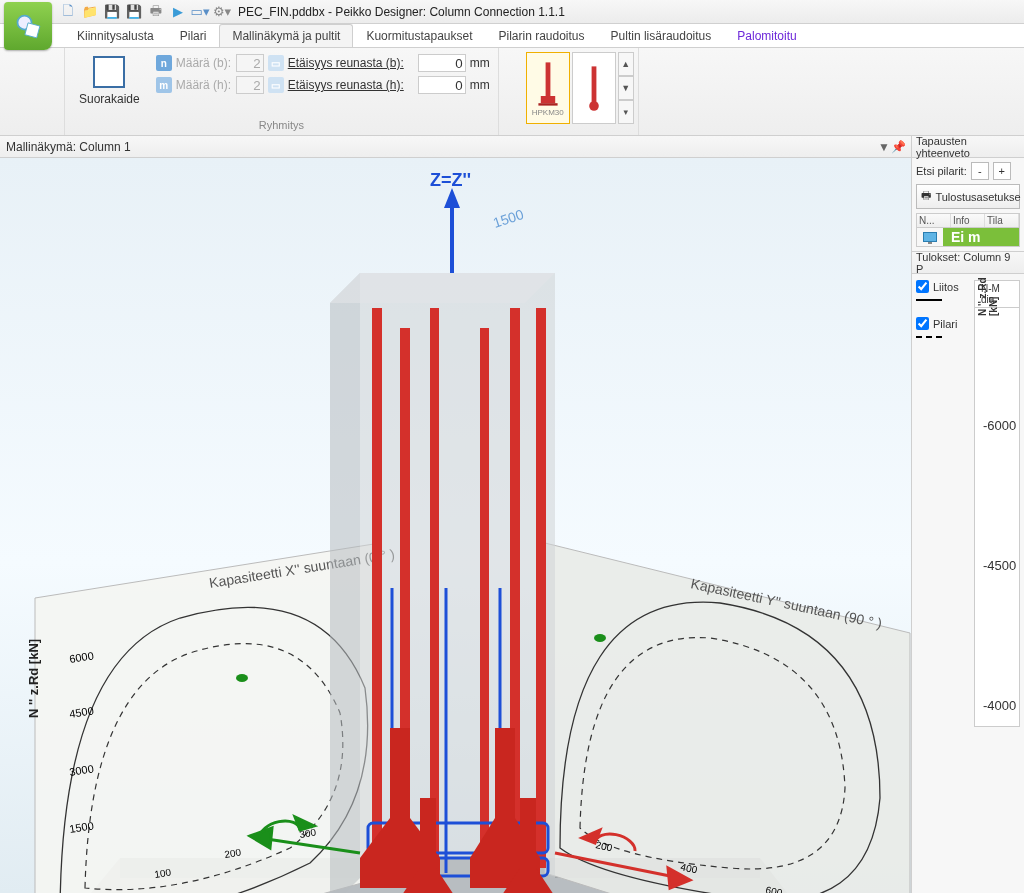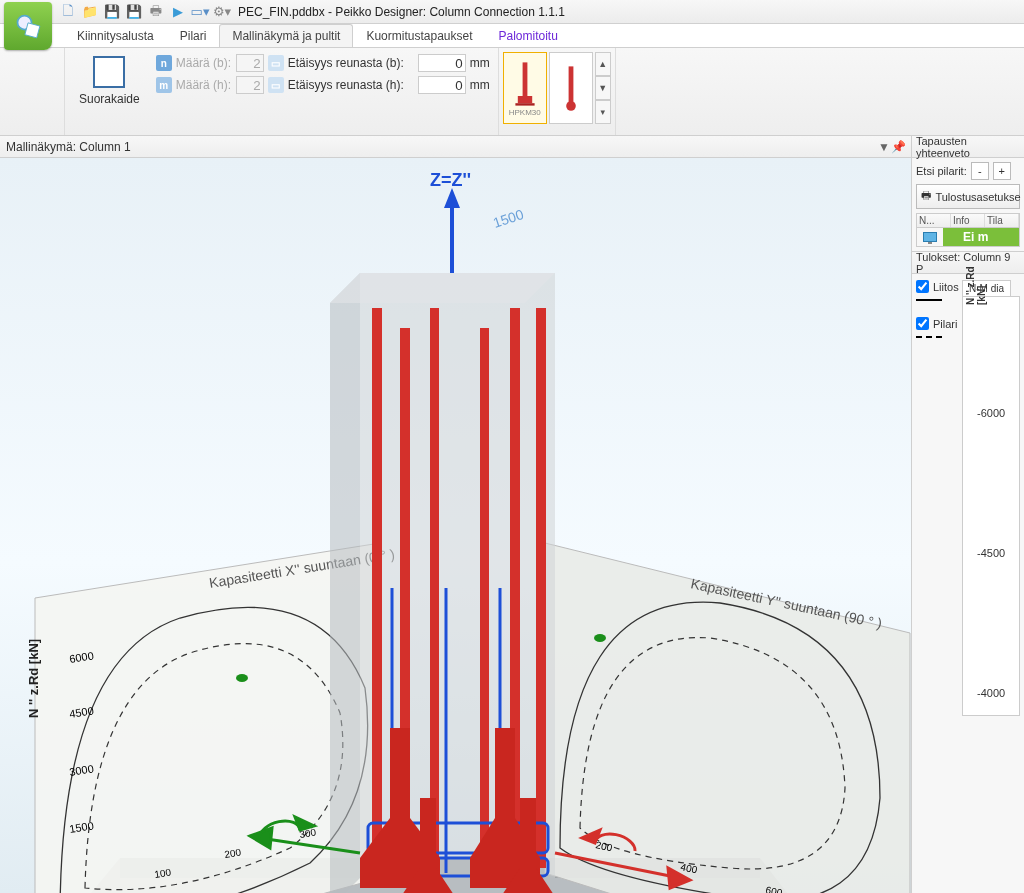--- a/index.html
+++ b/index.html
@@ -24,26 +24,26 @@
 .rgroup { display:flex; flex-direction:column; padding:4px 8px; border-right:1px solid #ddd; }
 .rgroup .glabel { text-align:center; font-size:11px; color:#888; margin-top:auto; }
 .big-btn { display:flex; flex-direction:column; align-items:center; gap:4px; padding:4px 6px; cursor:pointer; }
 .big-btn .bicon { width:32px; height:32px; border:2px solid #3a6ea5; background:#fff; }
 .fields { display:flex; flex-direction:column; gap:4px; padding-top:2px; }
 .frow { display:flex; align-items:center; gap:4px; }
 .frow .tag { width:16px; height:16px; color:#fff; font-size:10px; font-weight:bold; display:inline-flex; align-items:center; justify-content:center; border-radius:2px; }
 .tag.n { background:#6fa8dc; } .tag.m { background:#9fc5e8; }
 .frow .flabel { color:#aaa; width:56px; }
 .frow input { width:28px; height:18px; text-align:right; border:1px solid #ccc; background:#f5f5f5; color:#aaa; padding-right:2px; }
-.frow .flabel2 { color:#333; width:126px; }
+.frow .flabel2 { color:#333; width:126px;text-decoration:underline; }
 .frow input.on { width:48px; background:#fff; color:#333; }
 .frow .unit { color:#333; }
 .shoe-gallery { display:flex; gap:2px; align-items:flex-start; padding:4px; }
 .shoe { width:44px; height:72px; border:1px solid #ccc; background:#fff; display:flex; flex-direction:column; align-items:center; justify-content:center; cursor:pointer; }
-.shoe.sel { border:1px solid #f0b000; background:#fffbe6; }
+.shoe.sel { border:1px solid #f0b000; background:#fffbe6;margin-left:23px; }
 .shoe svg { width:28px; height:48px; }
 .shoe .slabel { font-size:8px; color:#888; }
 .gallery-ctrl { width:16px; display:flex; flex-direction:column; }
 .gallery-ctrl span { height:24px; border:1px solid #ccc; background:#f7f7f7; display:flex; align-items:center; justify-content:center; font-size:9px; color:#555; cursor:pointer; }
 
 
 .workspace { display:flex; height:calc(893px - 24px - 24px - 88px); }
 .viewport-wrap { flex:1; display:flex; flex-direction:column; border-right:1px solid #cfcfcf; }
 .vp-header { height:22px; background:linear-gradient(#f7f7f7,#eee); border-bottom:1px solid #cfcfcf; display:flex; align-items:center; padding:0 6px; color:#333; }
 .vp-header .spacer { flex:1; }
@@ -56,36 +56,36 @@
 .panel-hd { height:22px; background:linear-gradient(#f7f7f7,#eee); border-bottom:1px solid #cfcfcf; padding:0 4px; display:flex; align-items:center; font-size:11px; }
 .panel-bd { padding:4px; font-size:11px; }
 .search-row { display:flex; align-items:center; gap:4px; }
 .search-row .sq { width:18px; height:18px; border:1px solid #bbb; background:#fff; text-align:center; line-height:16px; cursor:pointer; }
 .out-btn { margin-top:4px; padding:2px 4px; border:1px solid #bbb; background:linear-gradient(#fff,#eee); cursor:pointer; display:flex; align-items:center; gap:4px; }
 .mini-table { margin-top:4px; border:1px solid #ccc; }
 .mini-table .mh { display:flex; background:linear-gradient(#fafafa,#eee); border-bottom:1px solid #ccc; }
 .mini-table .mh span { flex:1; padding:1px 2px; border-right:1px solid #ddd; font-size:10px; color:#555; }
 .mini-table .mr { display:flex; height:18px; align-items:center; }
 .mini-table .mr .cell1 { width:26px; display:flex; justify-content:center; }
-.mini-table .mr .cell2 { flex:1; background:#7bbf3a; color:#fff; font-weight:bold; padding-left:20px; font-size:12px; height:100%; display:flex; align-items:center; }
+.mini-table .mr .cell2 { flex:1; background:#7bbf3a; color:#fff; font-weight:bold; padding-left:8px; font-size:14px; height:100%; display:flex; align-items:center; }
 .monitor-icon { width:14px; height:10px; background:#5fb4e5; border:1px solid #2a7db0; position:relative; }
 .monitor-icon::after { content:""; position:absolute; bottom:-3px; left:4px; width:4px; height:2px; background:#888; }
 
 .results-panel { border-top:1px solid #cfcfcf; flex:1; }
 .legend-row { display:flex; align-items:center; gap:4px; padding:2px 0; }
 .legend-row input { width:13px; height:13px; }
 .legend-line { width:26px; height:10px; }
 .legend-line.solid { border-top:2px solid #000; margin-top:4px; }
 .legend-line.dash { border-top:2px dashed #000; margin-top:4px; }
 .tab-strip { display:flex; margin-top:2px; }
 .tab-strip .t { padding:2px 6px; border:1px solid #ccc; background:#f0f0f0; font-size:10px; cursor:pointer; }
 .tab-strip .t.active { background:#fff; border-bottom-color:#fff; }
 .mini-chart { height:420px; background:#fff; border:1px solid #ccc; margin-top:-1px; position:relative; }
 .mini-chart .ylab { position:absolute; left:2px; top:8px; transform:rotate(-90deg); transform-origin:left top; font-size:10px; font-weight:bold; }
-.mini-chart .tick { position:absolute; left:14px; font-size:11px; color:#333; }
+.mini-chart .tick { position:absolute; left:8px; font-size:13px; color:#333; }
 </style>
 </head>
 <body>
 
 <div class="app-icon-box">
   <svg viewBox="0 0 32 32">
       <circle cx="12" cy="12" r="8" fill="#eef" stroke="#5ac" stroke-width="2"></circle>
       <rect x="14" y="14" width="14" height="14" fill="#fff" stroke="#5ac" transform="rotate(15 21 21)"></rect>
     </svg>
 </div>
@@ -103,20 +103,22 @@
     <span style="color:#888">⚙▾</span>
   </div>
   <div class="doctitle">PEC_FIN.pddbx - Peikko Designer: Column Connection 1.1.1</div>
 </div>
 
 <div class="ribbon-tabs">
   <div class="rtab">Kiinnitysalusta</div>
   <div class="rtab">Pilari</div>
   <div class="rtab active">Mallinäkymä ja pultit</div>
   <div class="rtab">Kuormitustapaukset</div>
+  <div class="rtab">Pilarin raudoitus</div>
+  <div class="rtab">Pultin lisäraudoitus</div>
   <div class="rtab dis">Palomitoitu</div>
 </div>
 
 <div class="ribbon-body">
   <div class="rgroup" style="border-left:1px solid #ddd">
     <div style="display:flex;gap:10px">
       <div class="big-btn">
         <div class="bicon"></div>
         <span>Suorakaide</span>
       </div>
@@ -134,20 +136,21 @@
           <span class="tag m">m</span>
           <span class="flabel">Määrä (h):</span>
           <input disabled="" value="2" style="">
           <span class="tag m" style="background:#cfe2f3">▭</span>
           <span class="flabel2">Etäisyys reunasta (h):</span>
           <input class="on" value="0" style="">
           <span class="unit">mm</span>
         </div>
       </div>
     </div>
+    <div class="glabel">Ryhmitys</div>
   </div>
   <div class="rgroup" style="padding:0">
     <div class="shoe-gallery">
       <div class="shoe sel">
         <svg viewBox="0 0 20 40">
             <rect x="8" y="2" width="4" height="28" fill="#c33"></rect>
             <path d="M4 30 h12 v6 h-12 z" fill="#c33"></path>
             <rect x="2" y="36" width="16" height="2" fill="#a22"></rect>
           </svg>
         <span class="slabel">HPKM30</span>
@@ -296,21 +299,21 @@
               <span class="monitor-icon"></span>
             </span>
           <span class="cell2">Ei m</span>
         </div>
       </div>
     </div>
 
     <div class="results-panel">
       <div class="panel-hd">Tulokset: Column 9   P</div>
       <div class="panel-bd">
-        <div style="display:flex;gap:0">
+        <div style="display:flex;gap:12px">
           <div style="width:46px">
             <div class="legend-row">
               <input type="checkbox" checked="" style="">
               <span>Liitos</span>
             </div>
             <div class="legend-line solid"></div>
             <div class="legend-row" style="margin-top:6px">
               <input type="checkbox" checked="" style="">
               <span>Pilari</span>
             </div>

